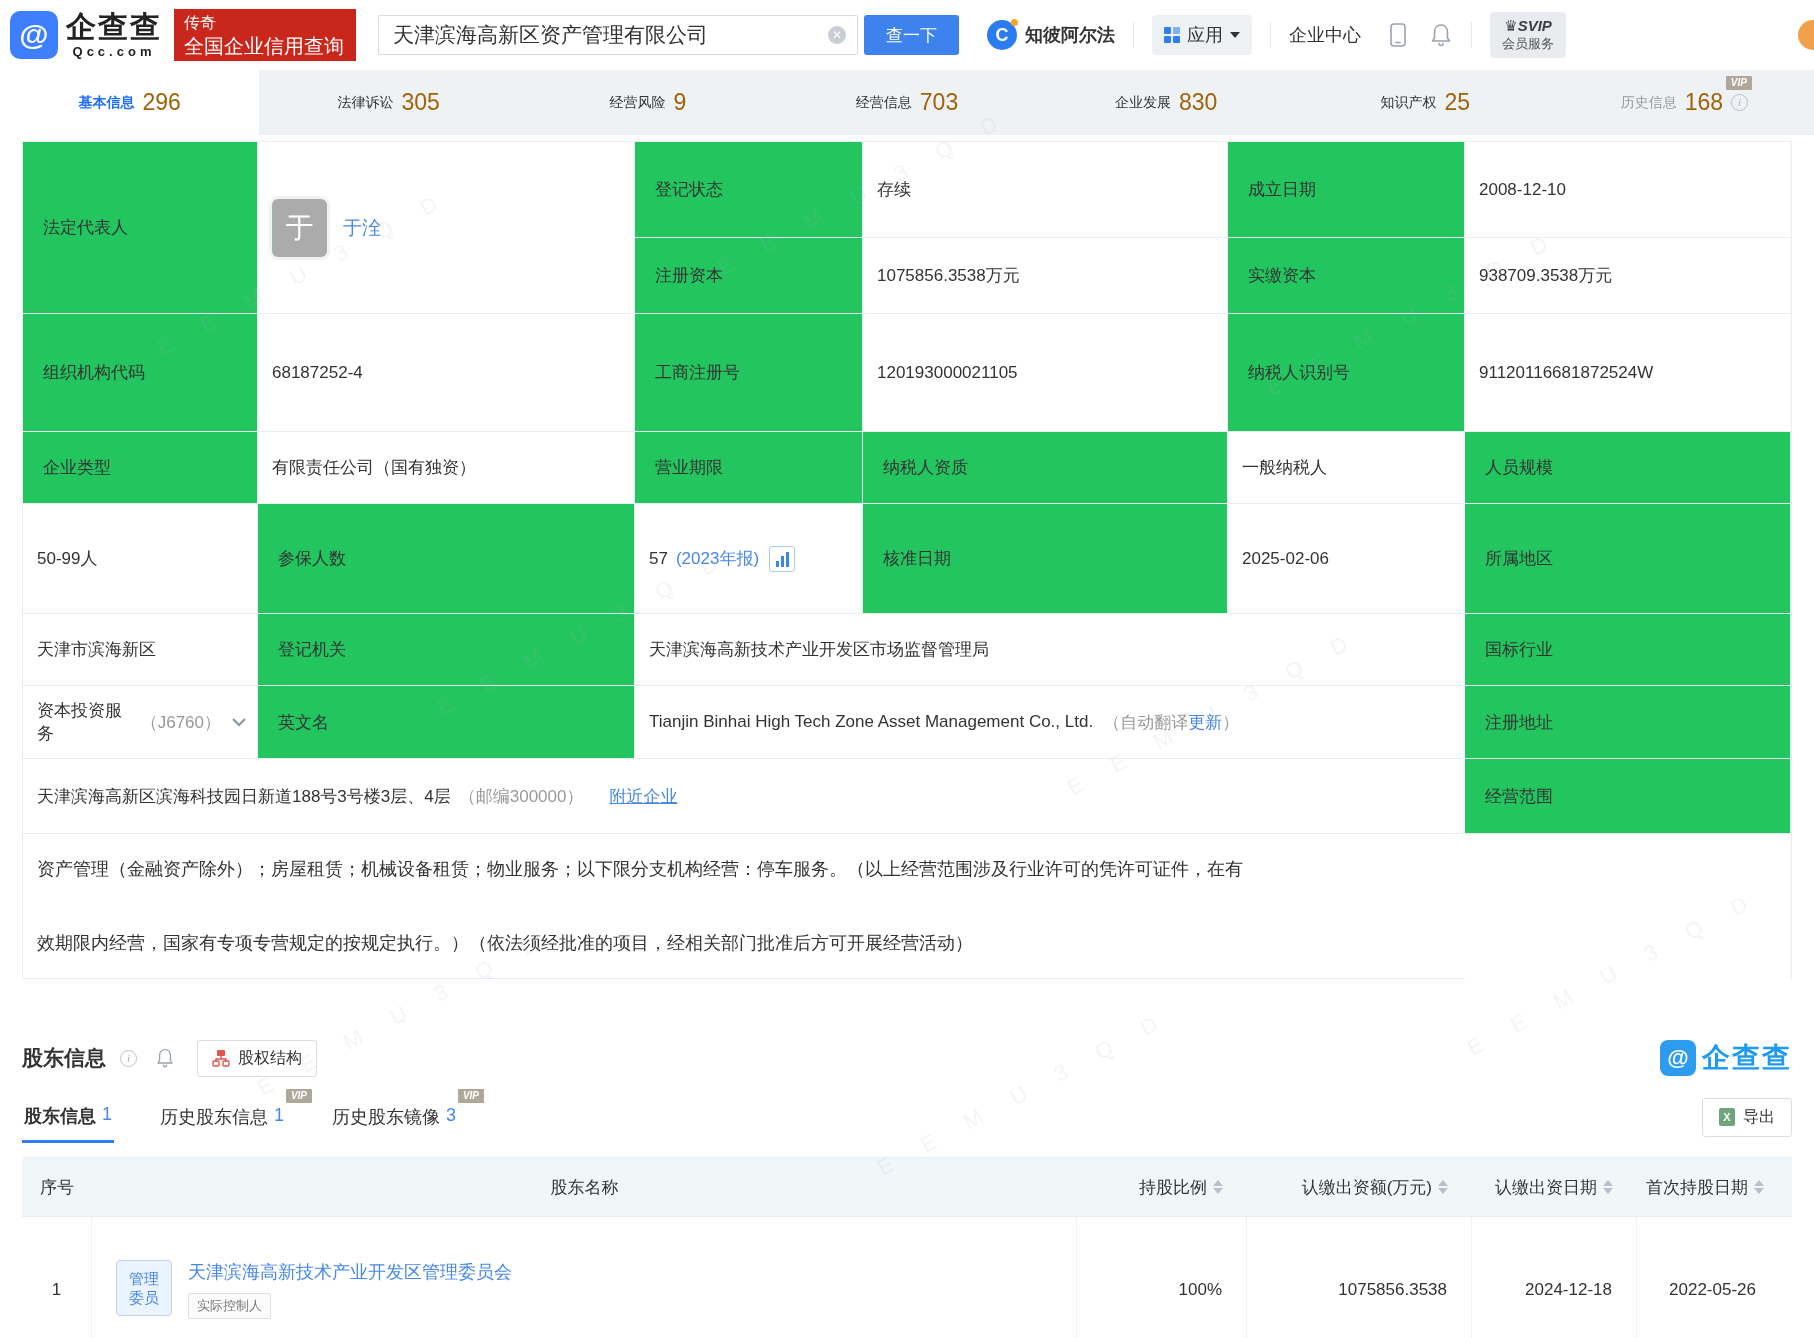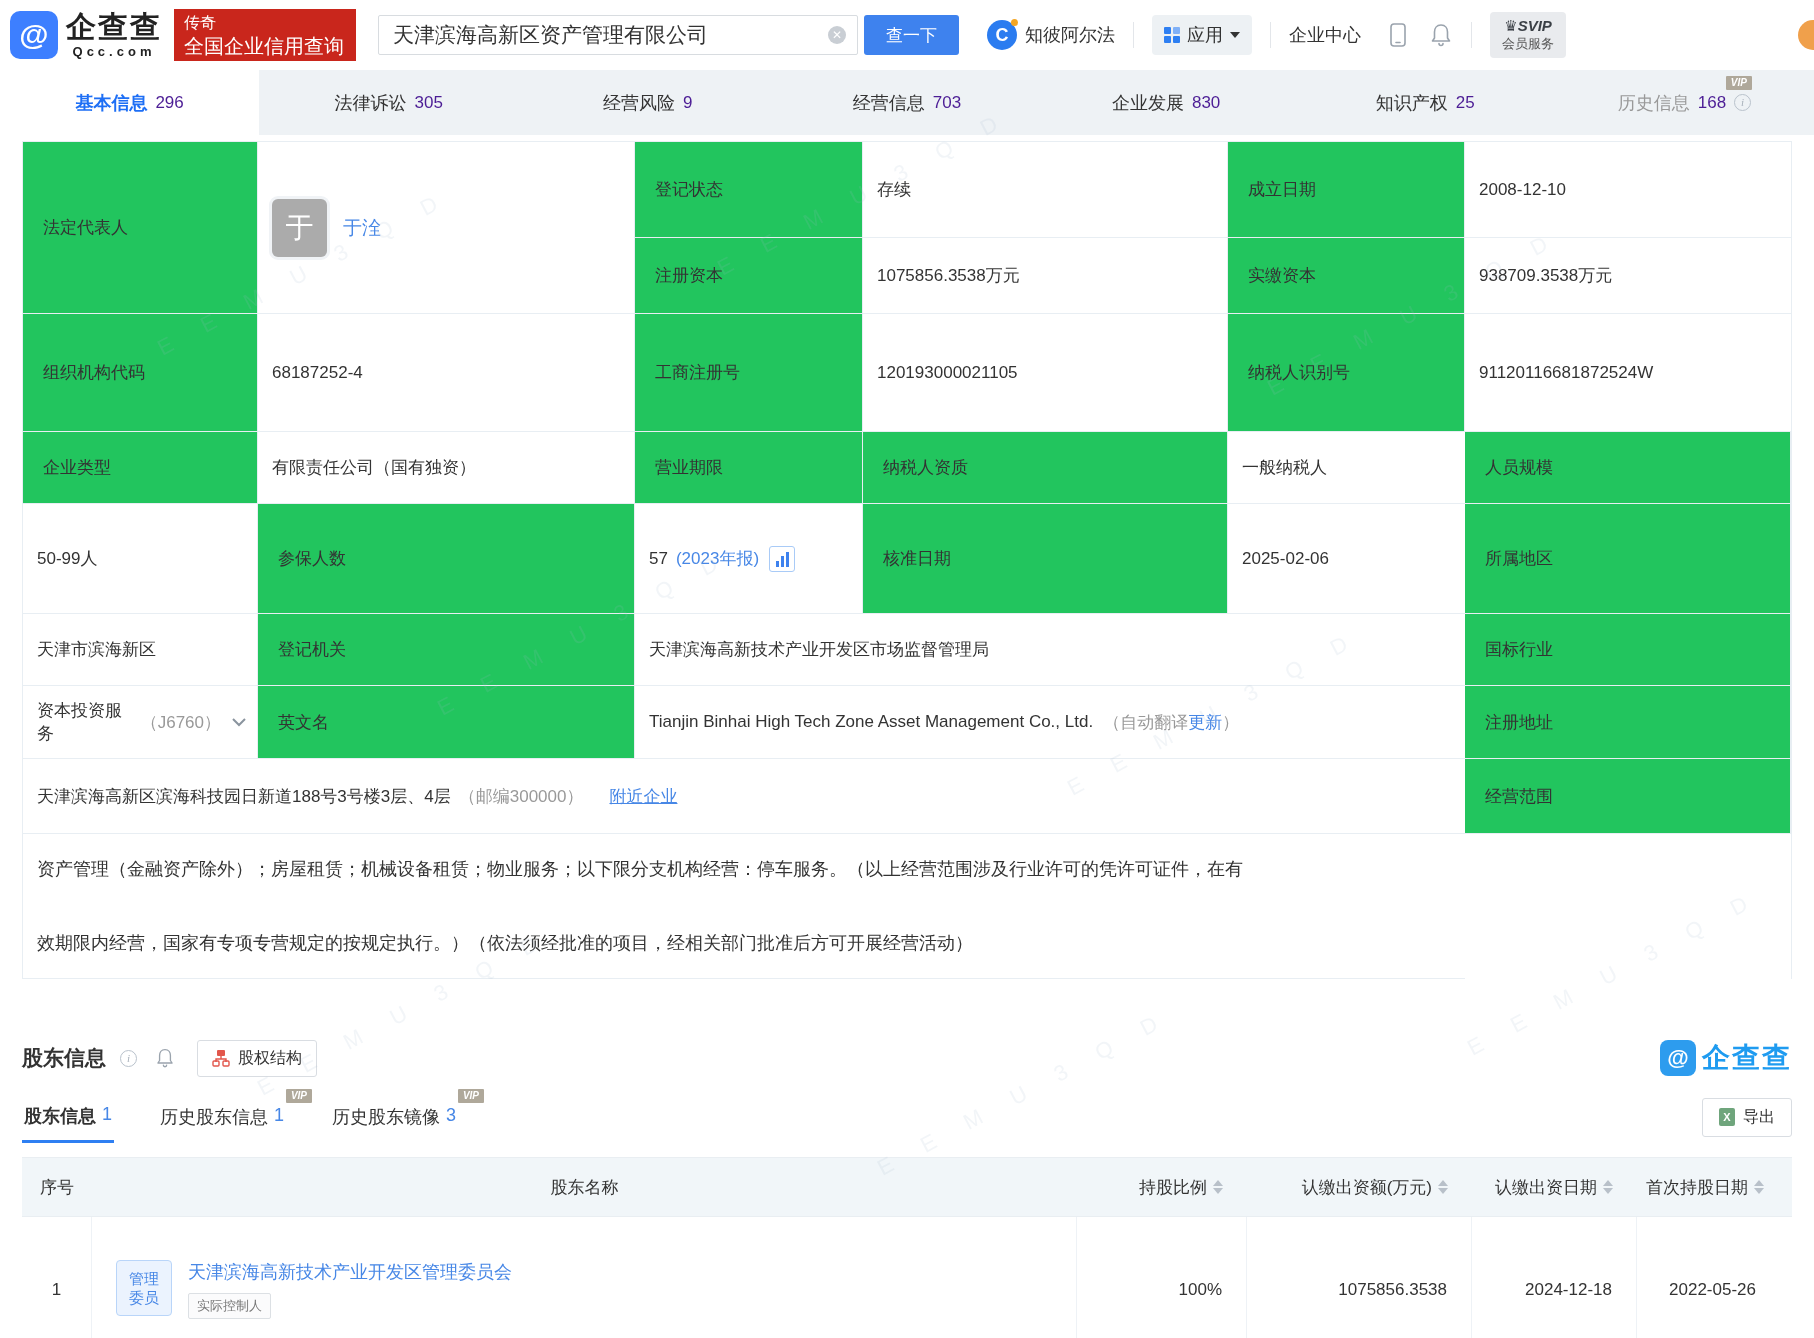--- a/index.html
+++ b/index.html
@@ -26,40 +26,40 @@
       font-size:21px; color:#333; padding:0 40px 0 14px; outline:none;
       font-family:"Liberation Sans","DejaVu Sans",sans-serif; }
   .clear-ic { position:absolute; right:12px; top:11px; width:18px; height:18px; border-radius:50%;
       background:#C9CED4; color:#fff; font-size:12px; line-height:18px; text-align:center; cursor:pointer; }
   .search-btn { margin-left:6px; width:95px; height:40px; background:#3E82EE; color:#fff; border:none;
       border-radius:3px; font-size:17px; cursor:pointer; font-family:inherit; }
   .zhibi { margin-left:28px; display:flex; align-items:center; gap:8px; cursor:pointer; }
   .zhibi-ic { width:30px; height:30px; border-radius:50%; background:#2B7CF0; color:#fff; position:relative;
       display:flex; align-items:center; justify-content:center; font-weight:bold; font-size:18px; }
   .zhibi-ic i { position:absolute; right:-1px; top:-1px; width:7px; height:7px; border-radius:50%; background:#F5A623; }
-  .zhibi-label { font-size:18px; font-weight:normal; color:#333; }
+  .zhibi-label { font-size:18px; font-weight:bold; color:#333; }
   .vsep { width:1px; height:26px; background:#E3E6EA; margin:0 18px; }
   .apps { display:flex; align-items:center; gap:7px; background:#EDF1F4; border-radius:4px;
       padding:8px 12px; cursor:pointer; }
   .grid-ic { width:16px; height:16px; display:grid; grid-template-columns:7px 7px; grid-template-rows:7px 7px; gap:2px; }
   .grid-ic b { background:#2E7FF2; border-radius:1px; } .grid-ic b.lt { background:#7FB0F7; }
   .apps-label { font-size:18px; color:#333; }
   .caret { width:0; height:0; border-left:5px solid transparent; border-right:5px solid transparent; border-top:6px solid #333; }
   .ent-label { font-size:18px; color:#333; cursor:pointer; }
   .icon-btn { margin-left:20px; cursor:pointer; display:flex; align-items:center; }
   .svip { margin-left:20px; background:#E9EBEE; border-radius:4px; padding:5px 12px; text-align:center; cursor:pointer; }
   .svip .t { font-size:15px; font-weight:bold; color:#3a3f45; font-style:italic; }
   .svip .s { font-size:13px; color:#555; }
   .corner-avatar { position:absolute; right:-14px; top:20px; width:30px; height:30px; border-radius:50%; background:#F0A04B; }
 
   
   .tabbar { height:65px; background:#EEF2F5; display:flex; }
   .tab { flex:1; display:flex; align-items:center; justify-content:center; gap:8px; cursor:pointer; position:relative; }
-  .tab .lbl { font-size:18px; color:#333; }
-  .tab .cnt { font-size:17px; color:#4c1d95; }
+  .tab .lbl { font-size:14px; color:#333; }
+  .tab .cnt { font-size:23px; color:#a16207; }
   .tab.active { background:#fff; }
   .tab.active .lbl { color:#1E6FF5; font-weight:bold; }
   .tab.disabled .lbl { color:#999; }
   .vip-tag { background:#AFA89A; color:#fff; font-size:10px; font-weight:bold; font-style:italic;
       border-radius:1px; padding:1px 5px; line-height:12px;margin-left:20px; }
   .tab .vip-tag { position:absolute; top:6px; right:62px; }
   .info-circ { width:17px; height:17px; border-radius:50%; border:1px solid #B9C2CC; color:#A7B0BA;
       font-size:11px; line-height:15px; text-align:center; font-style:italic; font-family:"Liberation Serif",serif; }
 
   

